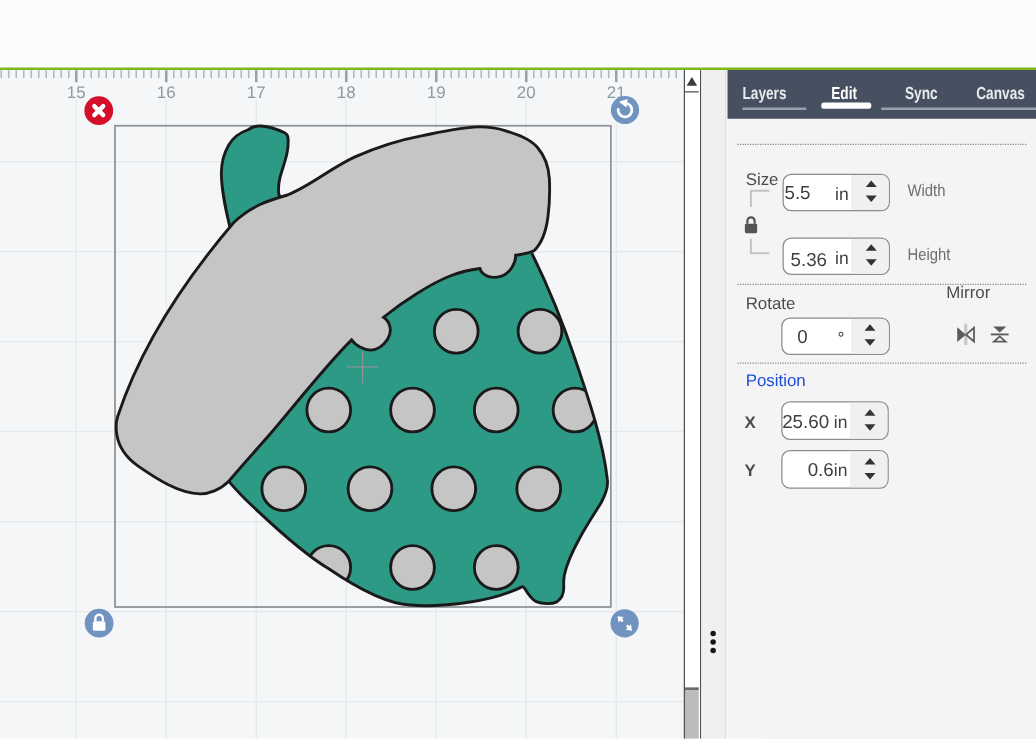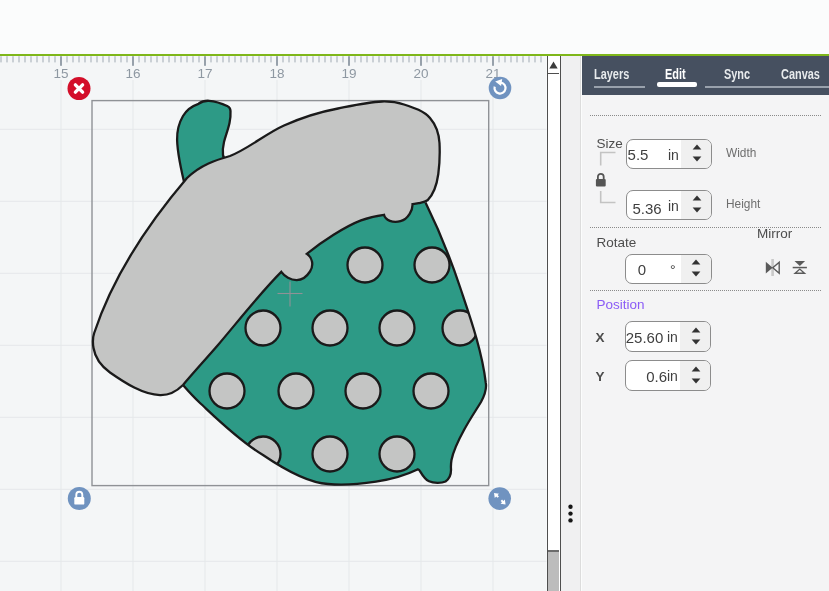--- a/index.html
+++ b/index.html
@@ -355,21 +355,21 @@
   <rect x="8.3" y="1" width="2.6" height="17" fill="#c9c9c9"></rect>
   <path d="M 2.8 3.8 L 9.6 9.7 L 2.8 15.6 Z" fill="#5a5a5a"></path>
   <path d="M 16.2 4.2 L 9.8 9.7 L 16.2 15.2 Z" fill="none" stroke="#5a5a5a" stroke-width="1.4"></path>
   <g transform="translate(36.8,9.5)">
     <rect x="-7.1" y="-0.7" width="14.2" height="1.5" fill="#5a5a5a"></rect>
     <path d="M -5.3 -6.4 H 5.3 L 0 -1.6 Z" fill="#5a5a5a"></path>
     <path d="M -4.7 5.8 H 4.7 L 0 1.6 Z" fill="none" stroke="#5a5a5a" stroke-width="1.4"></path>
   </g>
 </svg>
 
-<div class="abs" style="left:596.5px;top:296.5px;font-size:13.5px;color:#8b5cf6;">Position</div>
+<div class="abs" style="left:596.5px;top:296.5px;font-size:13.5px;color:#1d4ed8;">Position</div>
 <div class="abs" style="left:595.6px;top:329.5px;font-size:13.5px;font-weight:700;color:#4d4d4d;">X</div>
 <div class="abs" style="left:624.5px;top:321px;width:86.5px;height:30.5px;background:#fff;border:1.2px solid #8c8c8c;border-radius:7px;box-sizing:border-box;overflow:hidden;">
   <div style="position:absolute;right:0;top:0;width:30px;height:100%;background:#f0f0f0;"></div>
 </div>
 <div class="abs" style="left:624px;top:328.5px;width:41px;text-align:center;font-size:15px;color:#3f3f3f;">25.60</div>
 <div class="abs" style="left:667px;top:329px;font-size:14px;color:#3f3f3f;">in</div>
 <svg class="abs" style="left:687px;top:325.5px" width="18" height="20">
     <path d="M 9 1.4 L 13.4 6.6 H 4.6 Z" fill="#333"></path>
     <path d="M 9 18.6 L 13.4 13.4 H 4.6 Z" fill="#333"></path>
   </svg>

